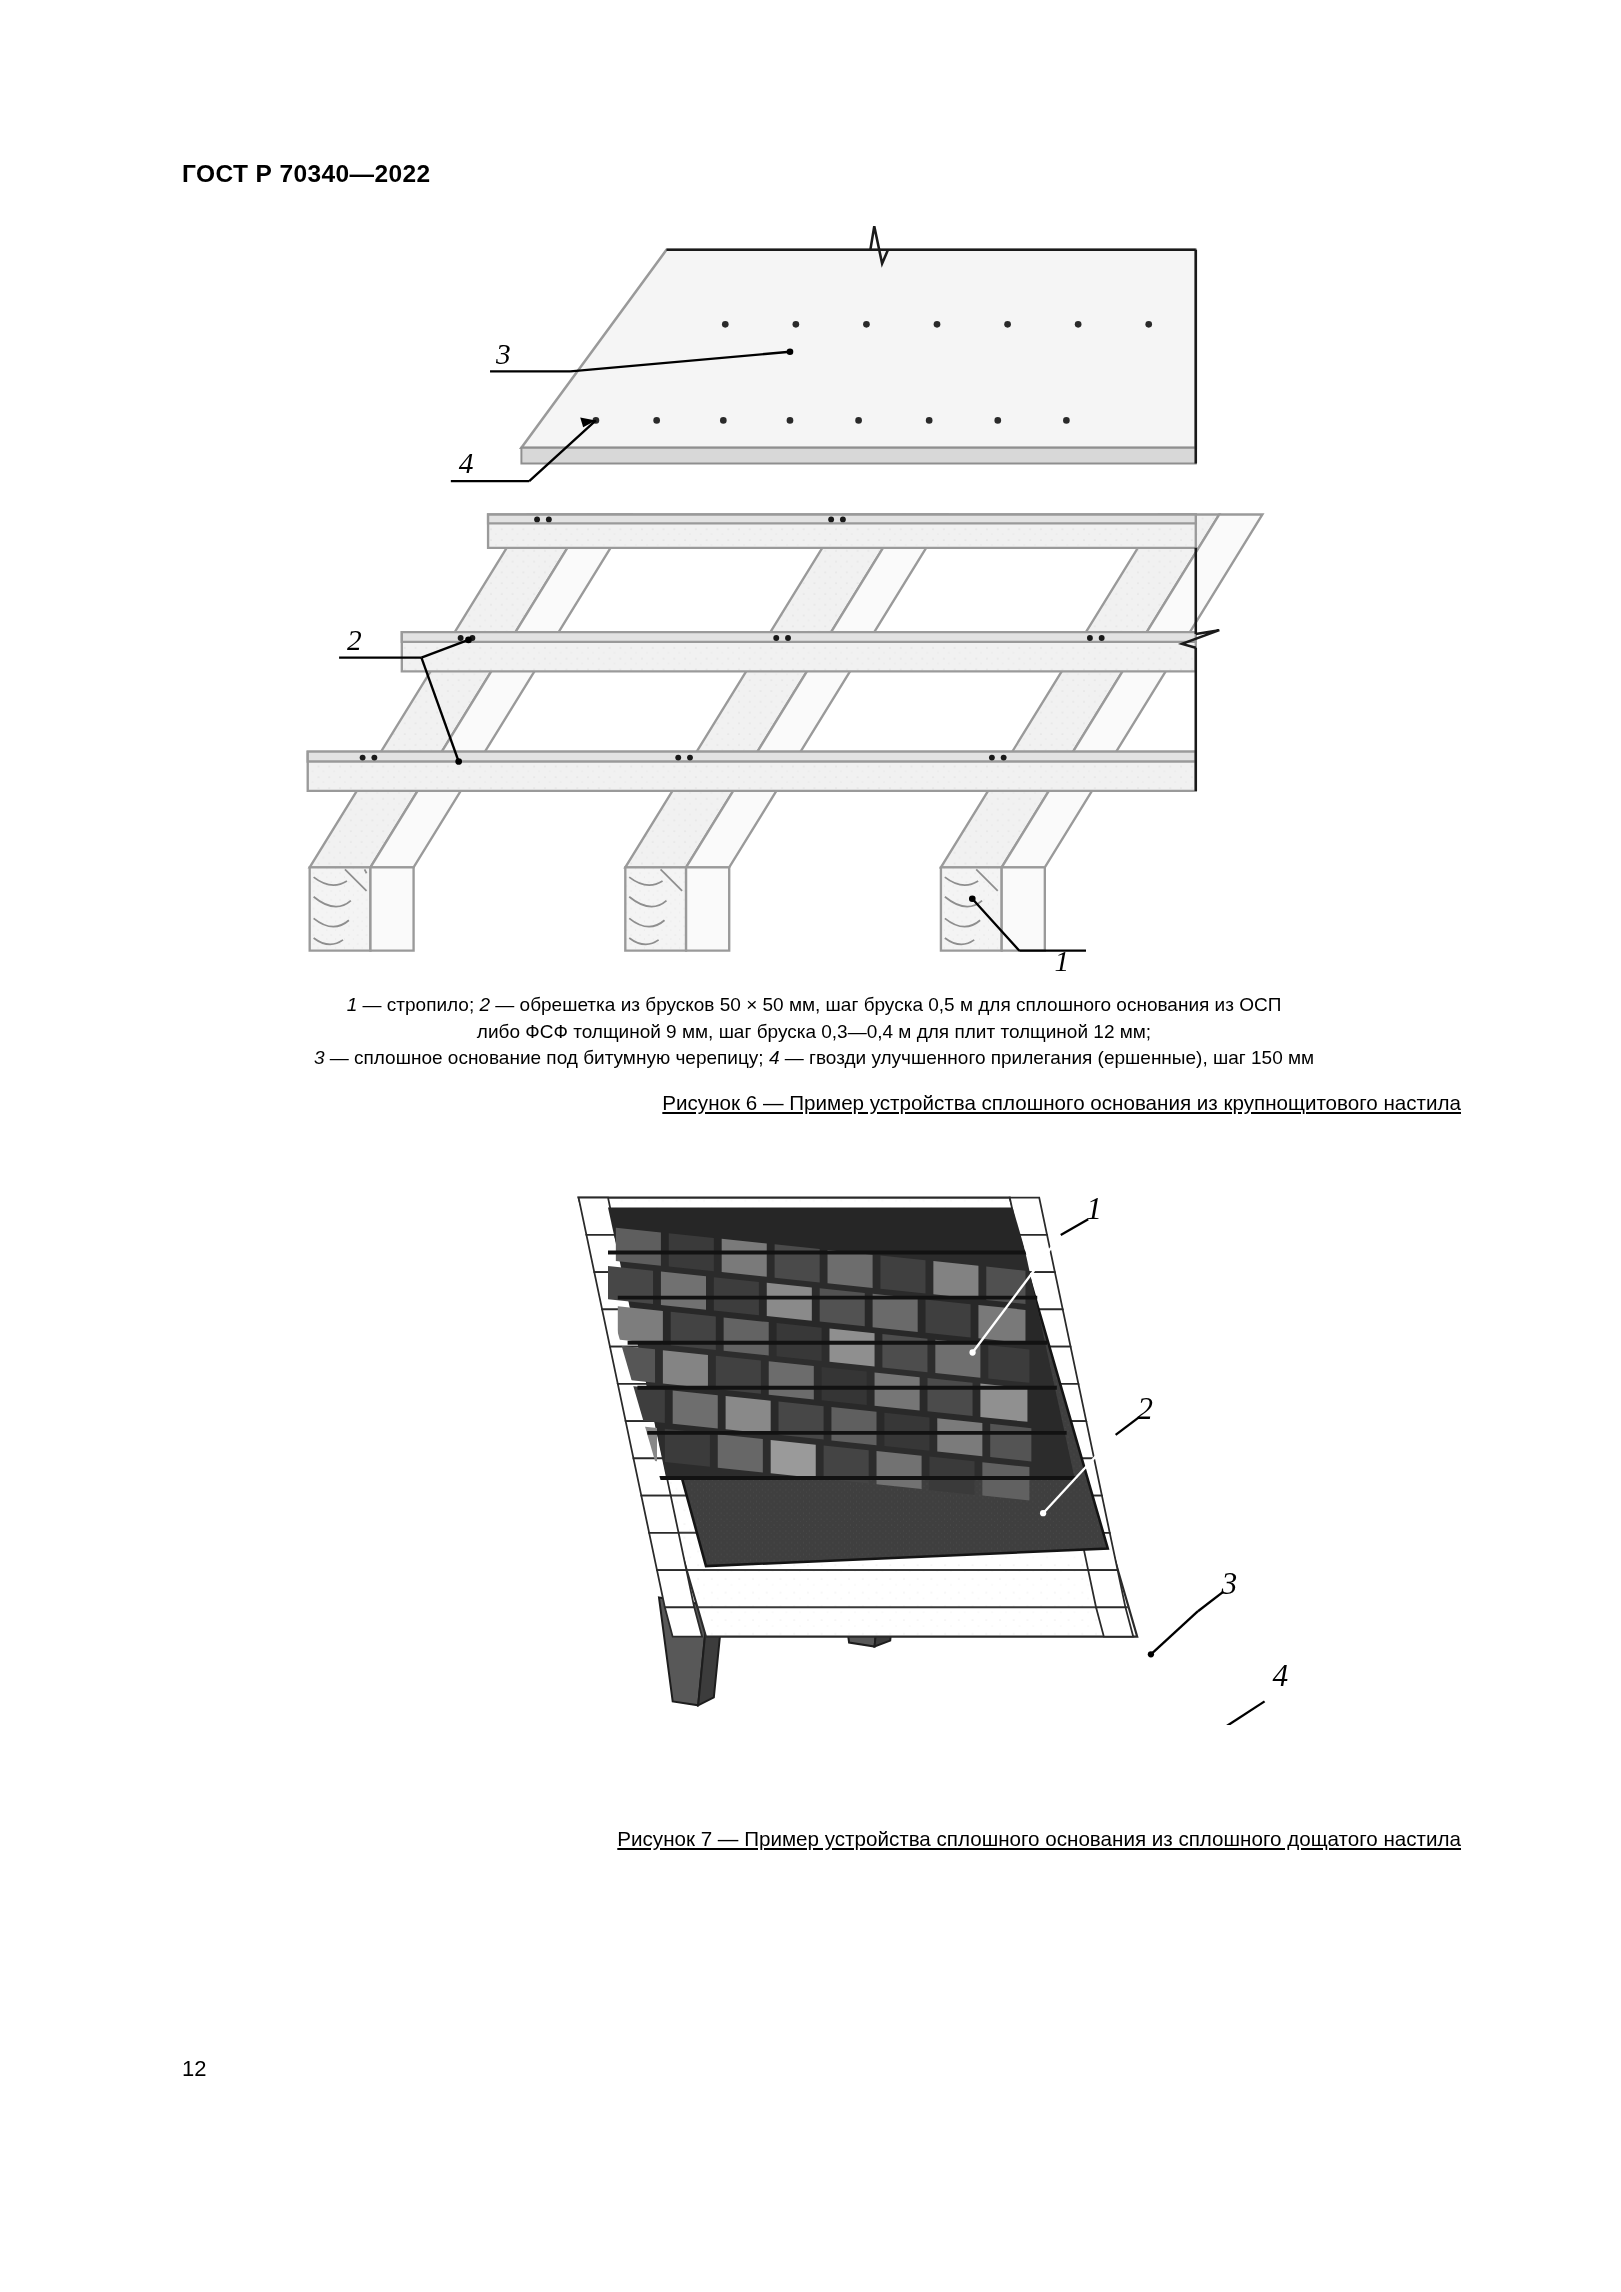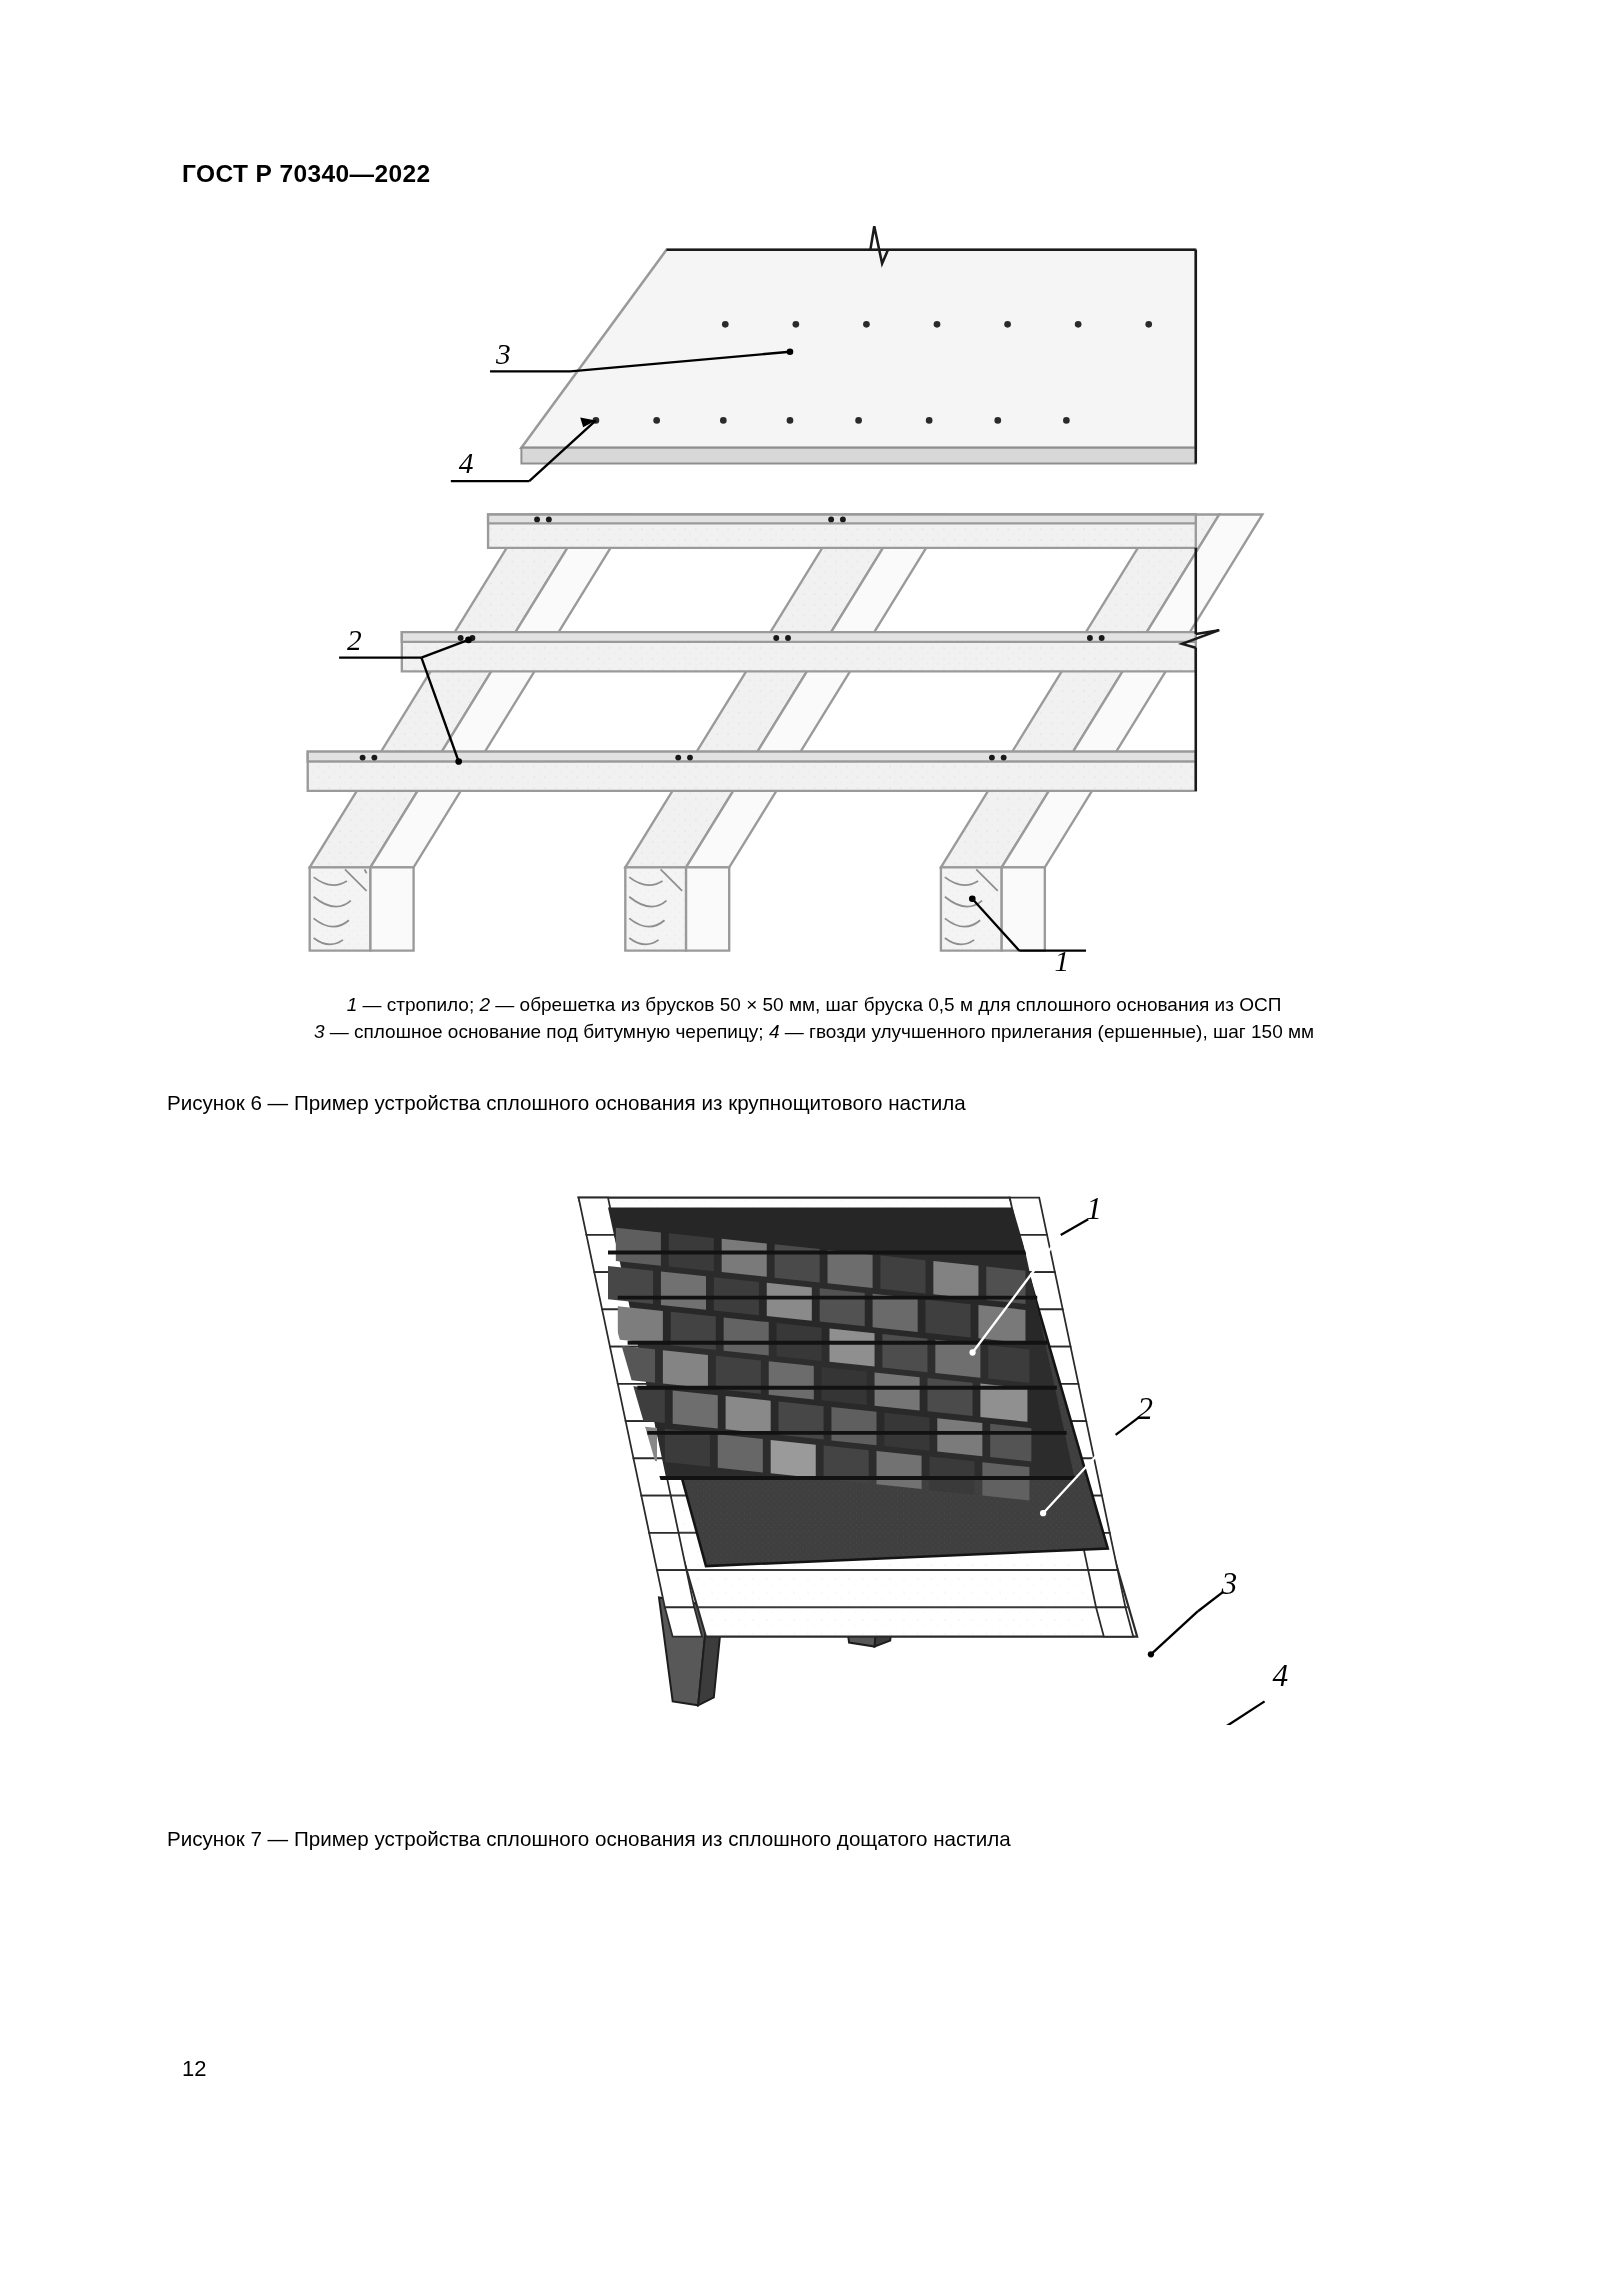--- a/index.html
+++ b/index.html
@@ -31,22 +31,22 @@
   .legend{
     position:absolute; left:167px; width:1294px;
     text-align:center;
     font-size:19px; line-height:26.5px;
   }
   #fig6-legend{top:992px;}
   #fig7-legend{top:1740px;}
 
   .figtitle{
     position:absolute; left:167px; width:1294px;
-    text-align:left;
-    font-size:20.6px; line-height:29px;
+    text-align:right;
+    font-size:20.6px; line-height:29px;text-decoration:underline;
   }
   #fig6-title{top:1088px;}
   #fig7-title{top:1824px;}
 
   .it{font-style:italic;}
 
   
   .pageno{
     position:absolute; left:182px; top:2056px;
     font-size:22px;
@@ -207,20 +207,21 @@
         <text x="54" y="468">2</text>
         <text x="776" y="796">1</text>
       </g>
     </svg>
   </div>
 
   <div class="legend" id="fig6-legend">
     <div>
       <span class="it">1</span><span> — стропило; </span><span class="it">2</span><span> — обрешетка из брусков 50 × 50 мм, шаг бруска 0,5 м для сплошного основания из ОСП</span>
     </div>
+    <div>либо ФСФ толщиной 9 мм, шаг бруска 0,3—0,4 м для плит толщиной 12 мм;</div>
     <div>
       <span class="it">3</span><span> — сплошное основание под битумную черепицу; </span><span class="it">4</span><span> — гвозди улучшенного прилегания (ершенные), шаг 150 мм</span>
     </div>
   </div>
 
   <div class="figtitle" id="fig6-title">Рисунок 6 — Пример устройства сплошного основания из крупнощитового настила</div>
 
   <div class="fig" id="fig7">
     <svg viewBox="0 0 900 560" xmlns="http://www.w3.org/2000/svg">
       <defs>

